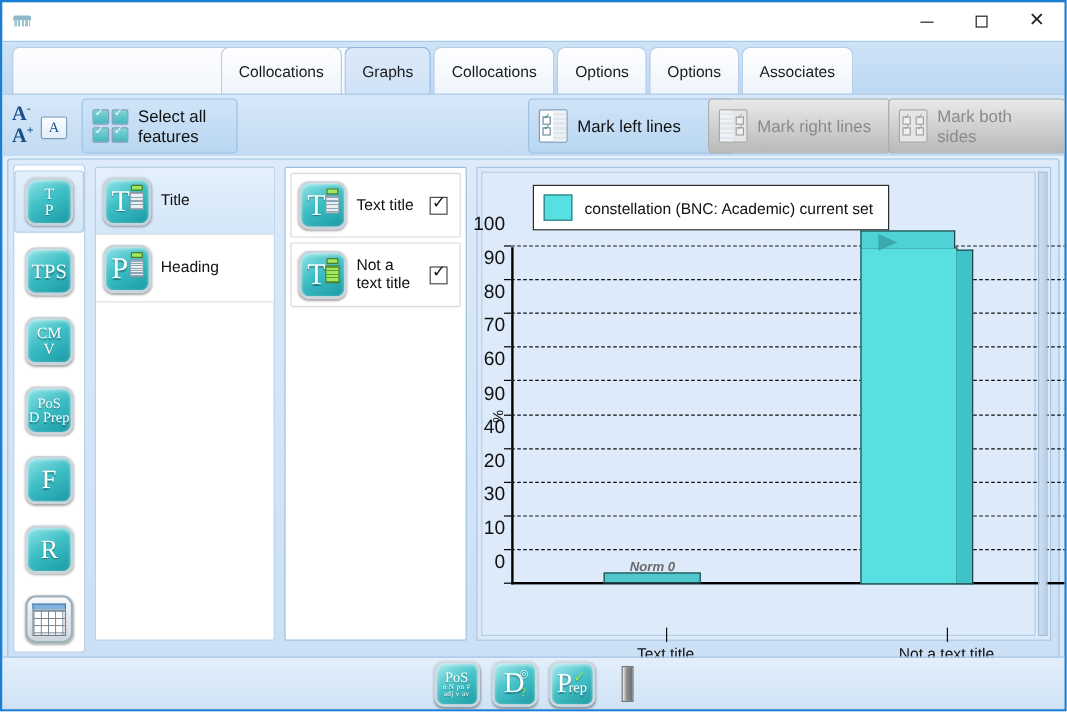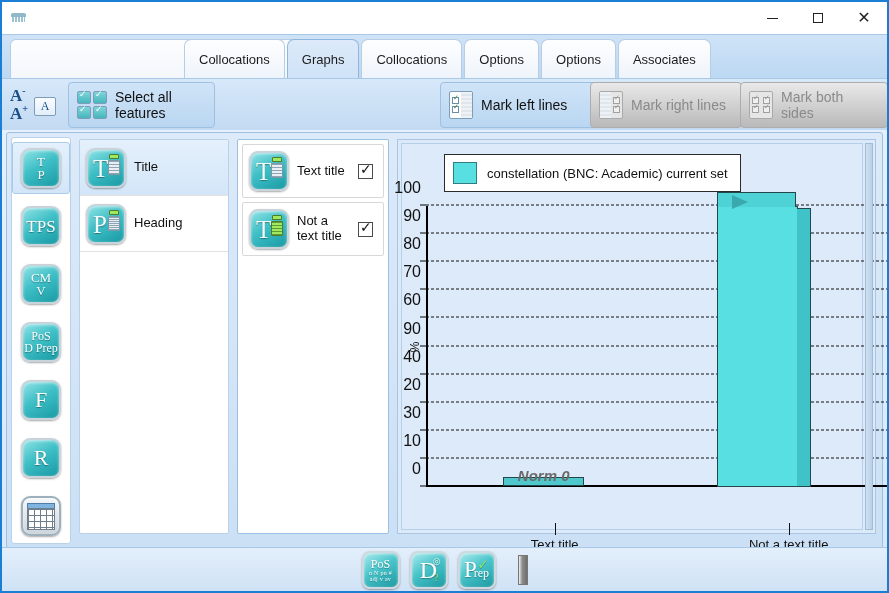--- a/index.html
+++ b/index.html
@@ -140,21 +140,21 @@
   }
   .rbtn .lbl{ max-width:120px; }
   .rbtn.on{
     background: linear-gradient(#cfe4f8,#b9d6f1);
     border:1px solid #9dc0e3; color:#111;
   }
   .rbtn.off{
     background: linear-gradient(#e9e9e9,#b9b9b9);
     border:1px solid #adadad; color:#8a8a8a;
   }
-  #sel-all-features{ left:66px; top:3px; width:147px; }
+  #sel-all-features{ left:66px; top:3px; width:130px; }
   #mark-left{ left:438px; top:3px; width:172px; }
   #mark-right{ left:588px; top:3px; width:152px; }
   #mark-both{ left:738px; top:3px; width:148px; }
 
   .ck-grid{
     width:30px; height:28px; display:grid; grid-template-columns:1fr 1fr; gap:2px;
     flex:0 0 auto;
   }
   .ck-grid i{
     display:block; background:linear-gradient(#7fd4d8,#45b7bd);
@@ -333,21 +333,21 @@
     position:absolute; left:18%; top:-12px; width:0; height:0;
     border-left:16px solid #3aa9ad; border-top:7px solid transparent;
     border-bottom:7px solid transparent;
   }
   .flatbar{
     position:absolute; bottom:1px; height:9px;
     background:#4ec8cc; border:1px solid #24474a;
   }
   .flatbar .norm{
     position:absolute; left:50%; top:-11px; transform:translateX(-50%);
-    font-size:15px; font-style:italic; font-weight:bold; color:#6b6b6b;
+    font-size:11px; font-style:italic; font-weight:bold; color:#6b6b6b;
     white-space:nowrap;
   }
   .xlabelwrap{ position:absolute; left:0; right:-40px; bottom:-36px; }
   .xlabel{
     position:absolute; transform:translateX(-50%);
     font-size:13px; color:#111; text-align:center; white-space:nowrap; top:14px;
   }
   .xtickmark{
     position:absolute; top:0; width:1px; height:12px; background:#111;
   }

